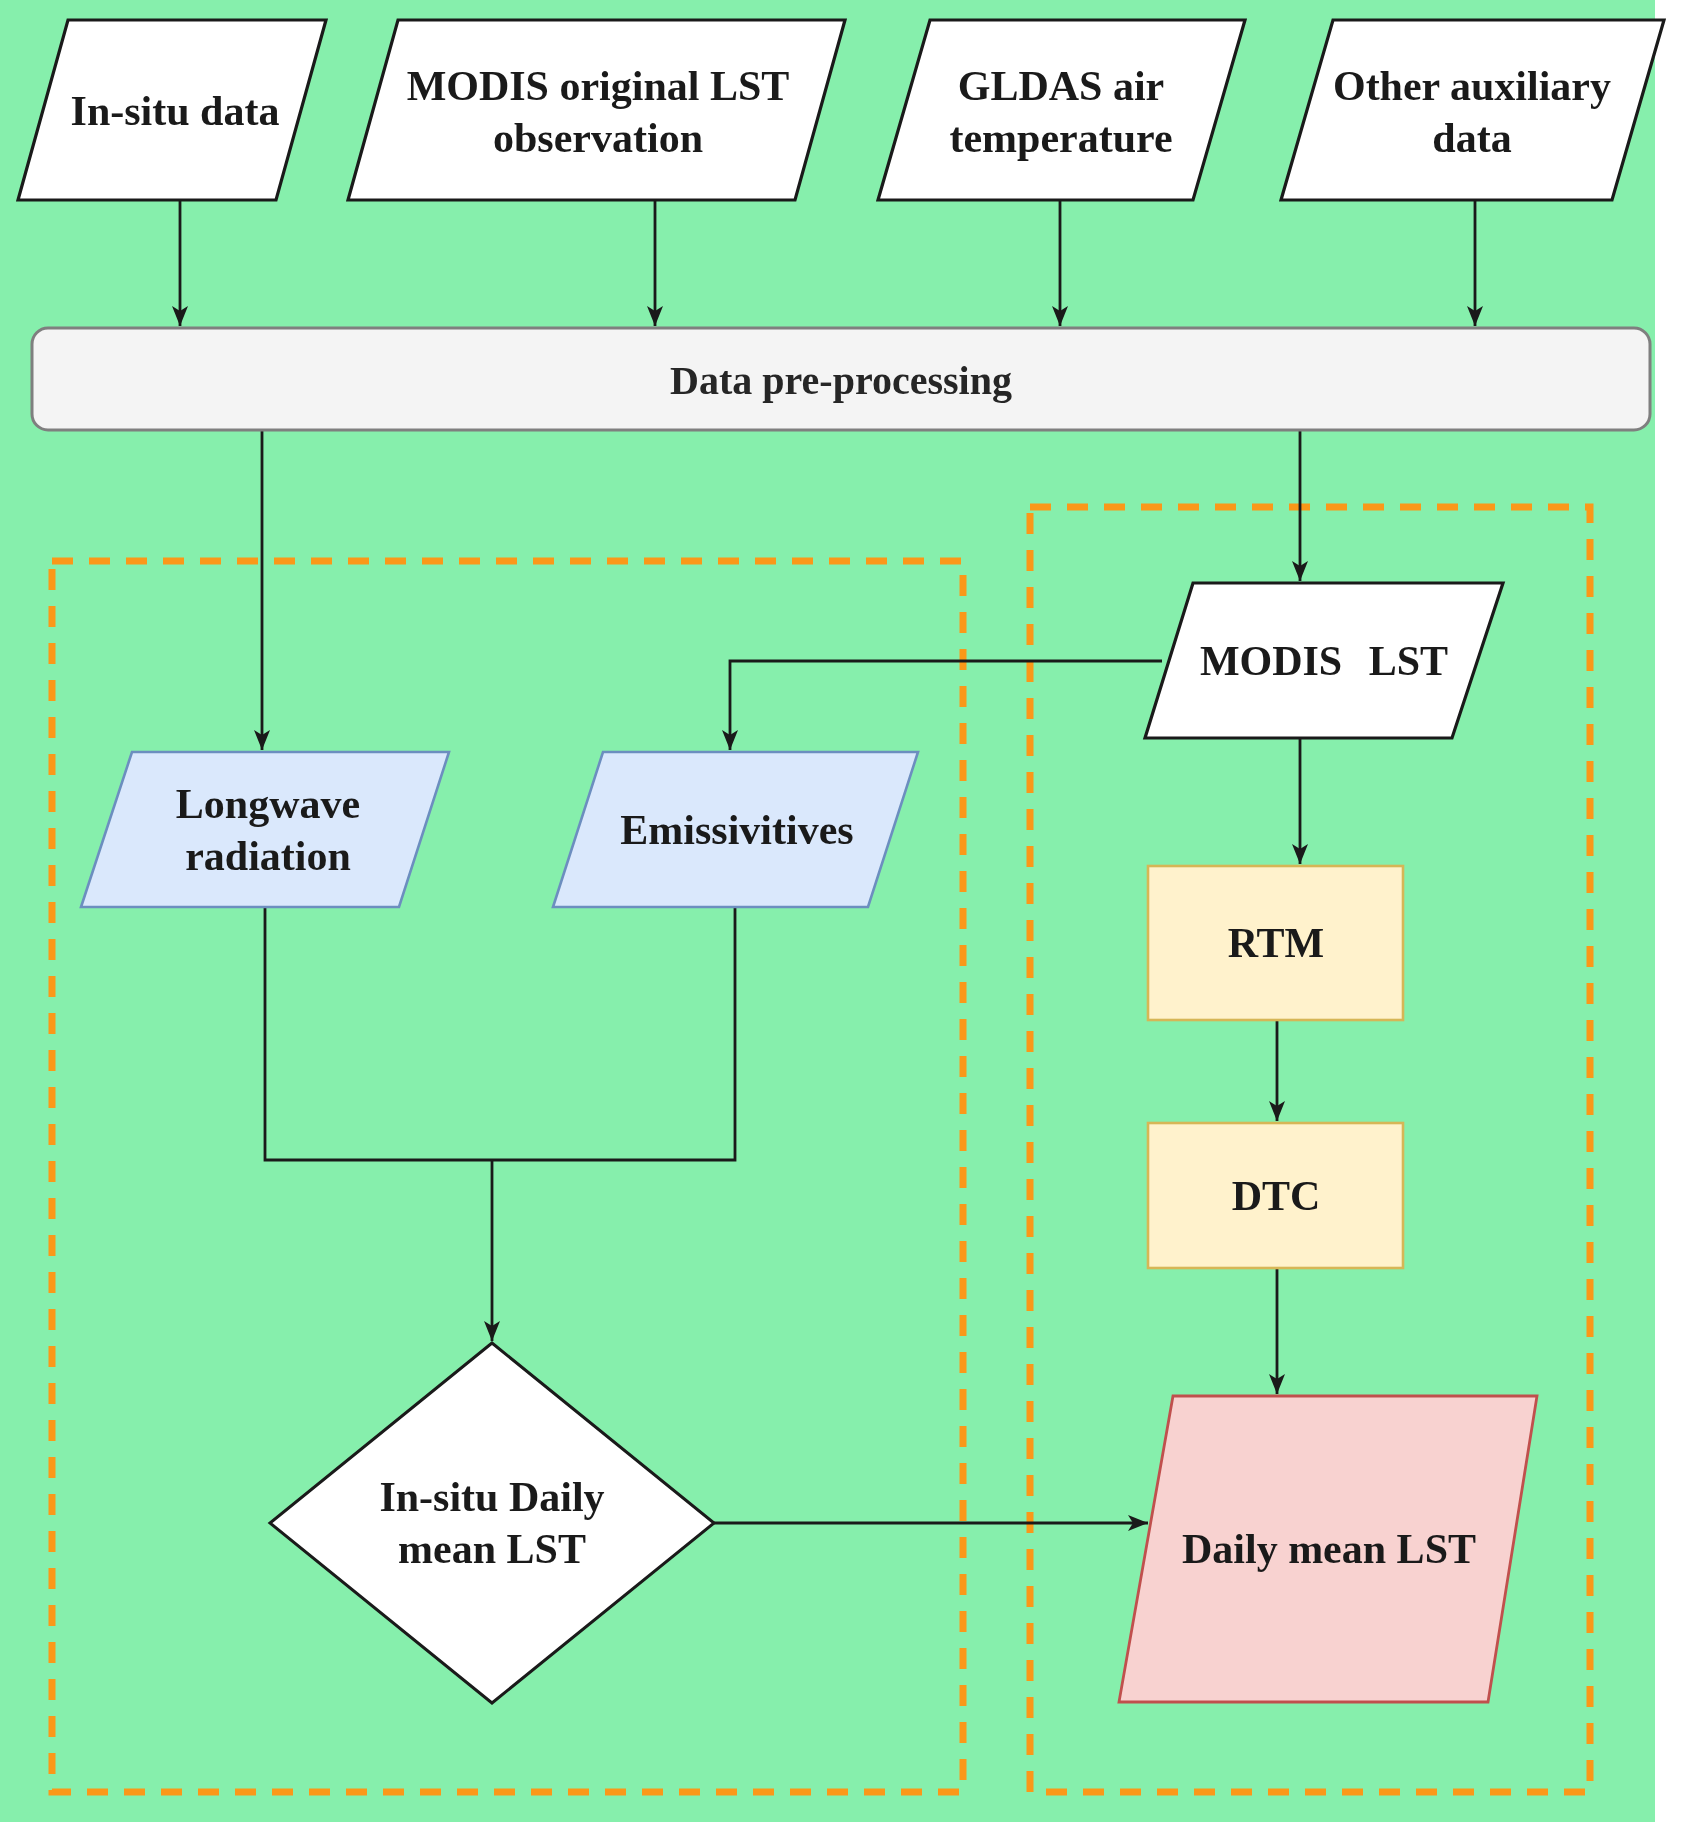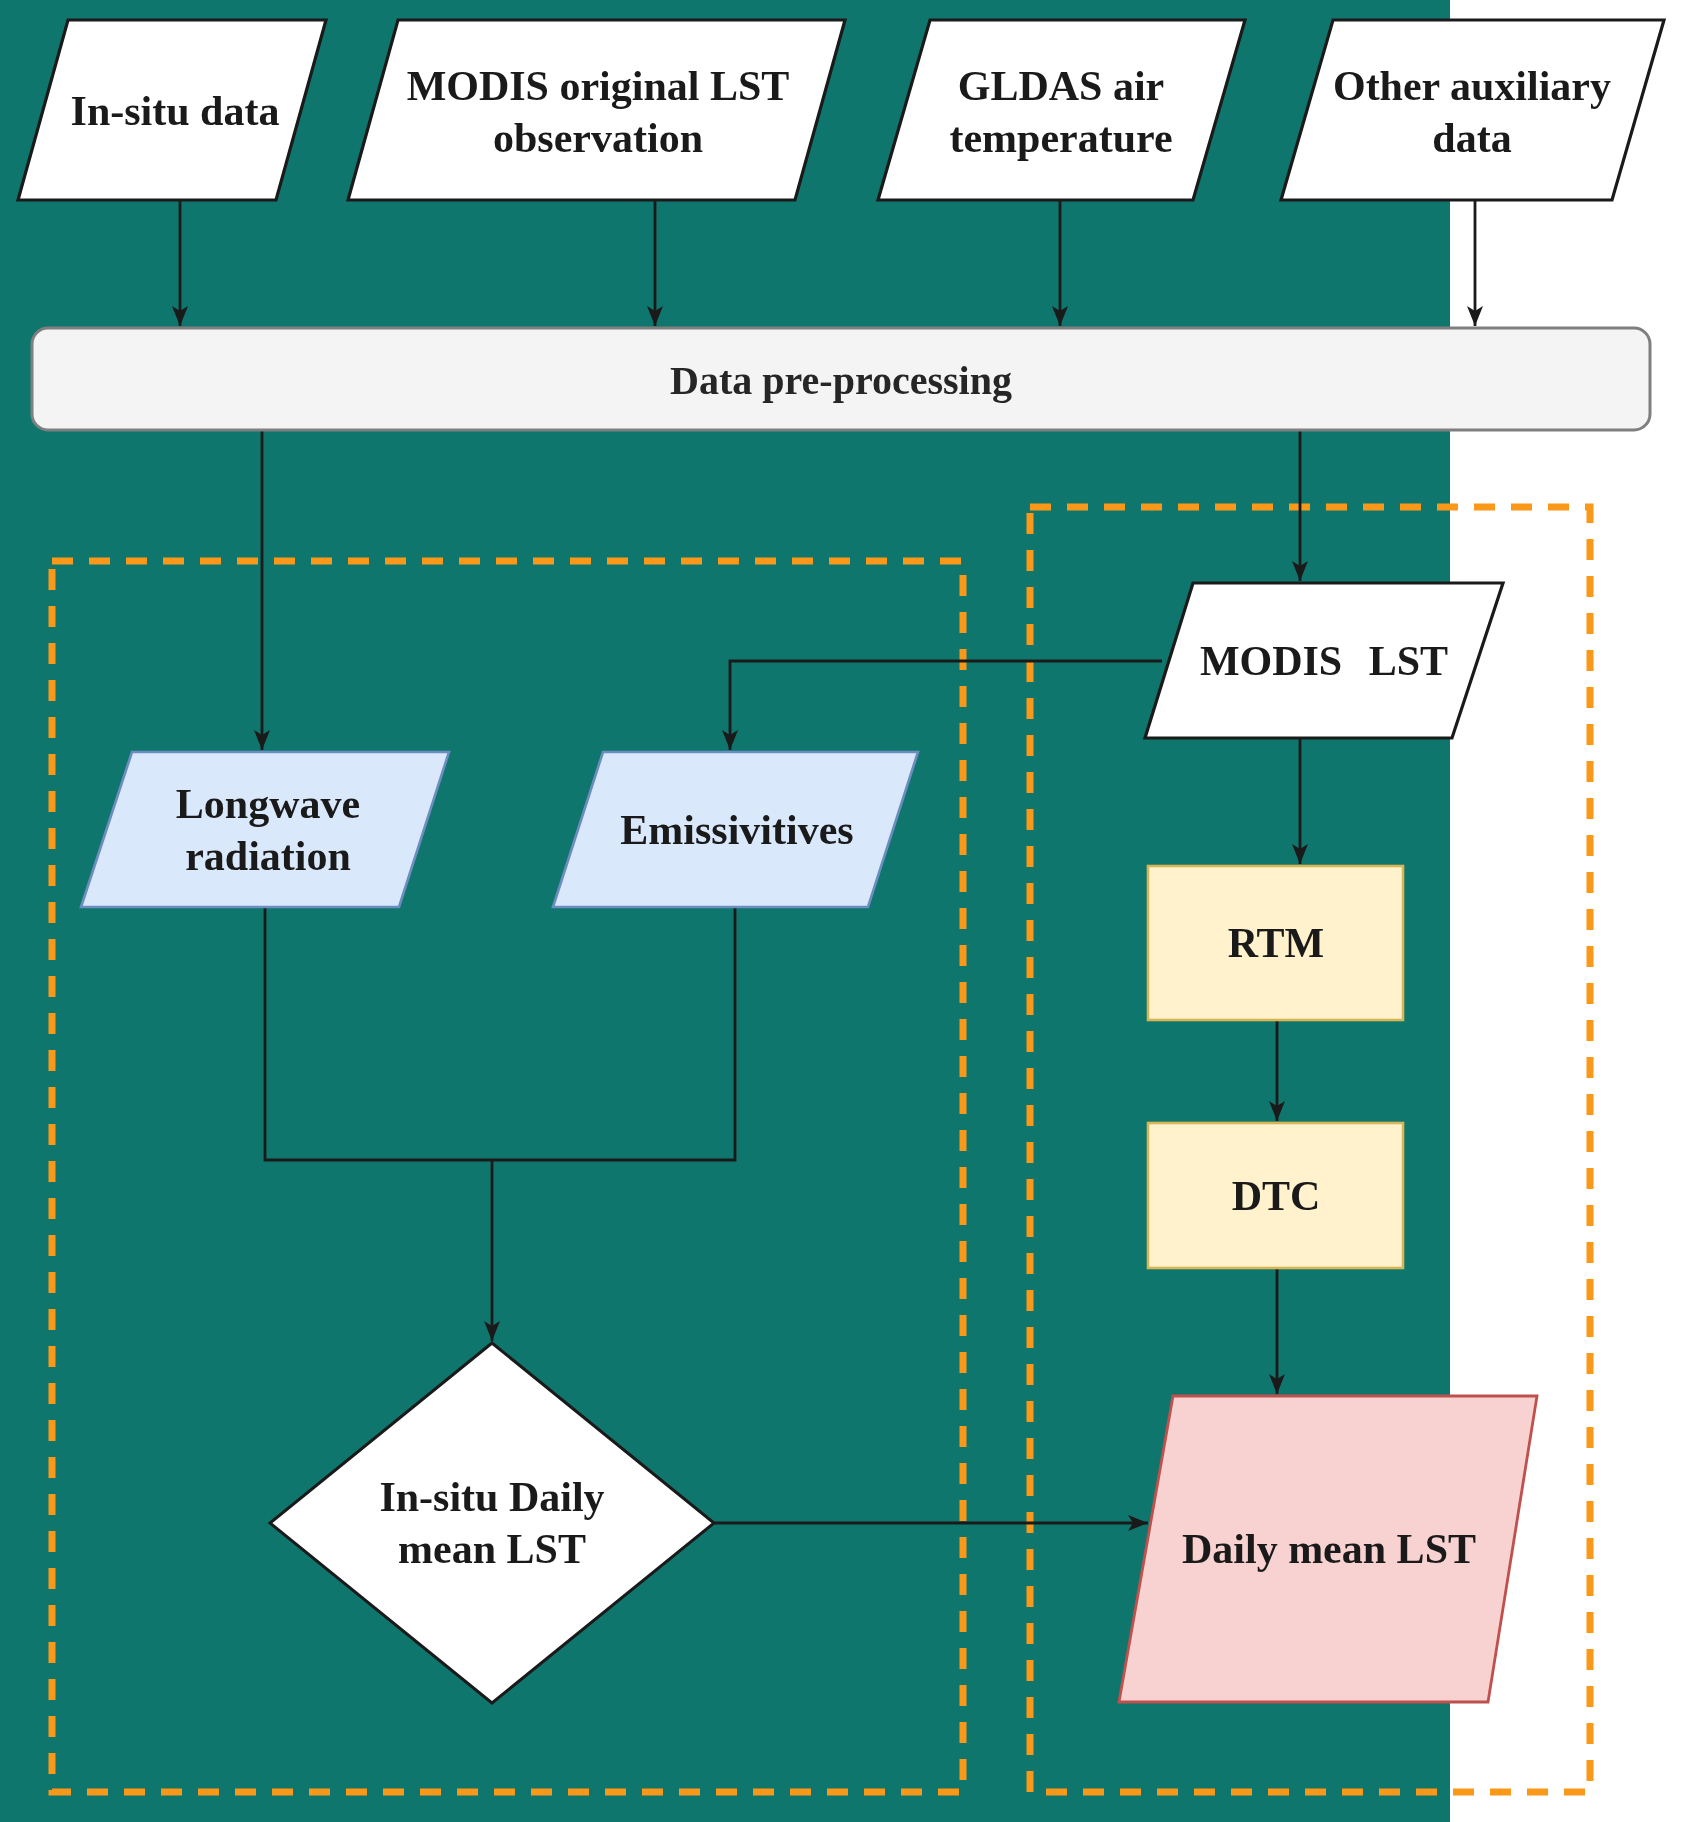--- a/index.html
+++ b/index.html
@@ -8,21 +8,21 @@
     --node-blue-stroke:#6c8ebf;
     --node-yellow-fill:#fff2cc;
     --node-yellow-stroke:#d6b656;
     --node-red-fill:#f8d2d0;
     --node-red-stroke:#c0504d;
     --bar-fill:#f4f4f4;
     --bar-stroke:#7f7f7f;
     --line-color:#1a1a1a;
   }
   html,body{margin:0;padding:0;background:#ffffff;}
-  .stage{width:1450px;height:1822px;background:#0f766e;}
+  .stage{width:1655px;height:1822px;background:#86efac;}
   svg{display:block;font-family:"Liberation Serif","DejaVu Serif",serif;}
   .shape-io{fill:#ffffff;stroke:var(--line-color);stroke-width:3.2px;}
   .shape-blue{fill:var(--node-blue-fill);stroke:var(--node-blue-stroke);stroke-width:2.6px;}
   .shape-yellow{fill:var(--node-yellow-fill);stroke:var(--node-yellow-stroke);stroke-width:2.6px;}
   .shape-red{fill:var(--node-red-fill);stroke:var(--node-red-stroke);stroke-width:2.8px;}
   .shape-bar{fill:var(--bar-fill);stroke:var(--bar-stroke);stroke-width:3px;}
   .shape-diamond{fill:#ffffff;stroke:var(--line-color);stroke-width:3px;}
   .edge{fill:none;stroke:var(--line-color);stroke-width:2.8px;}
   .dashed-box{fill:none;stroke:var(--accent-dashed);stroke-width:7px;stroke-dasharray:21 16;}
   .lbl{fill:#1a1a1a;font-weight:bold;font-size:42px;text-anchor:middle;}

